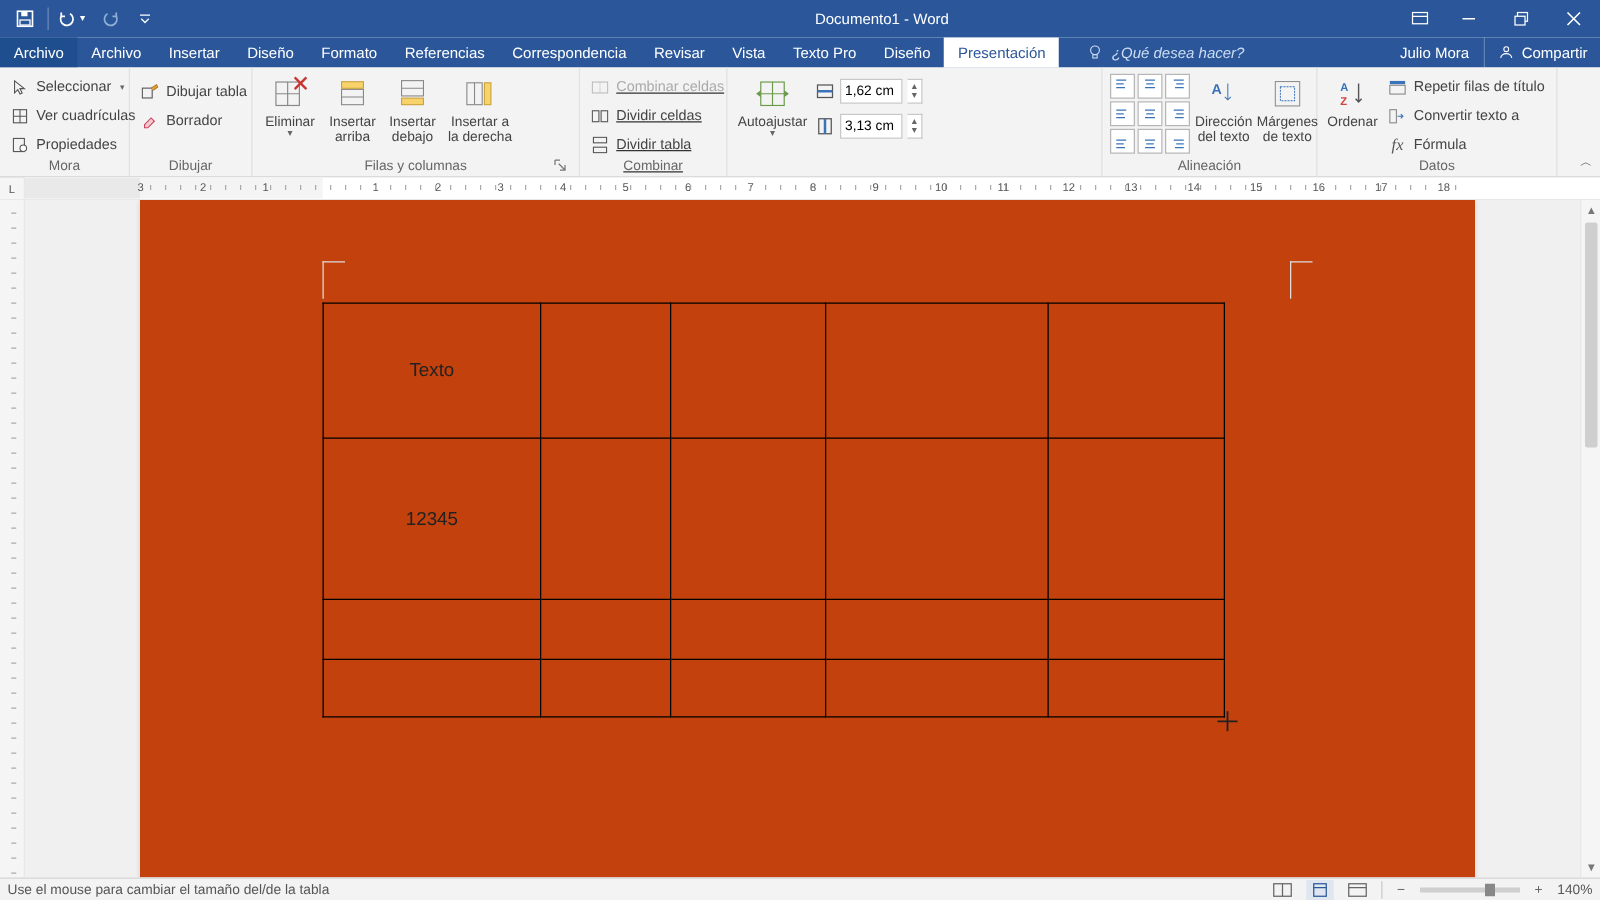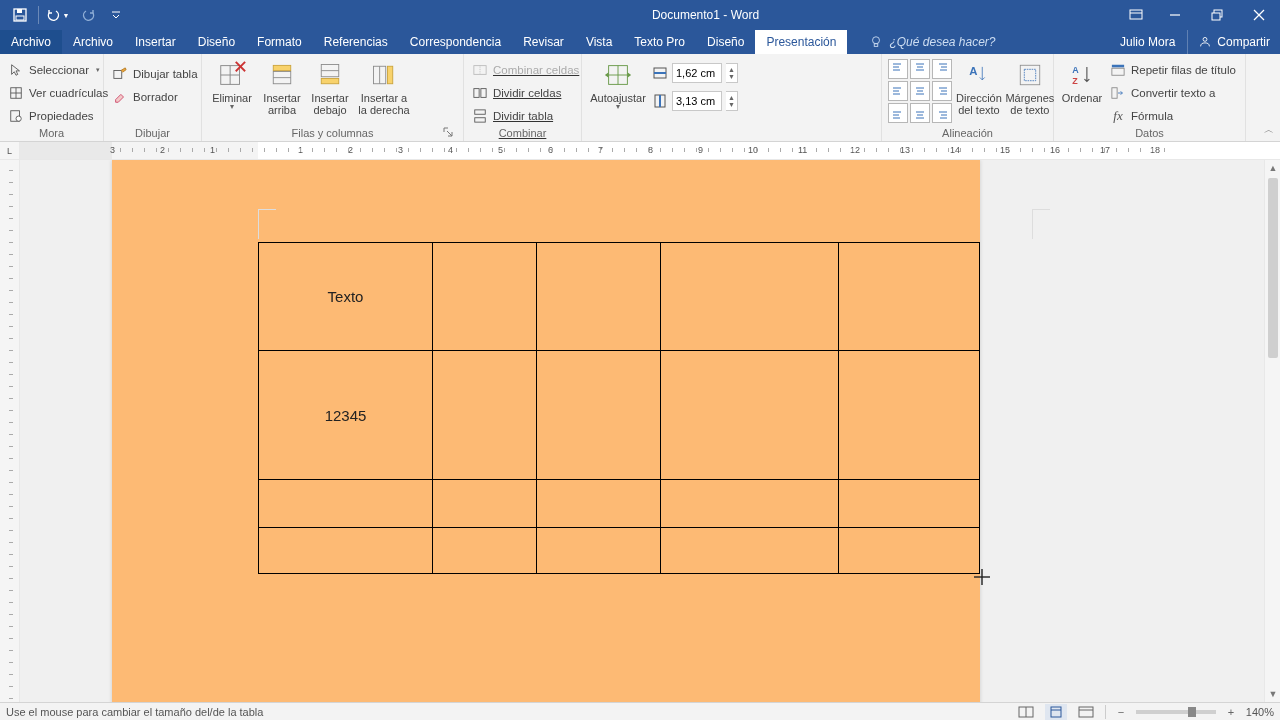--- a/index.html
+++ b/index.html
@@ -56,21 +56,21 @@
   .hruler { flex:1; position:relative; background:#fff; font-size:9px; color:#555; overflow:hidden;}
   .hruler .shade{position:absolute; top:0; bottom:0; background:#e9e9e9;}
   .hruler .tick { position:absolute; top:3px; font-size:9px; color:#555;}
   .hruler .minor{ position:absolute; top:6px; width:1px; height:4px; background:#aaa;}
 
   
   .docarea { position:absolute; top:160px; left:0; right:0; bottom:18px; background:#fff; display:flex;}
   .vruler { width:20px; background:#f5f5f5; border-right:1px solid #e8e8e8; position:relative;}
   .vruler .vminor{ position:absolute; left:9px; width:4px; height:1px; background:#aaa;}
   .page-wrap { flex:1; background:#f0f0f0; position:relative; overflow:hidden;}
-  .page { position:absolute; left:92px; top:0; width:868px; height:560px; background:#fdba74; box-shadow:0 0 4px rgba(0,0,0,.15);}
+  .page { position:absolute; left:92px; top:0; width:1068px; height:560px; background:#c2410c; box-shadow:0 0 4px rgba(0,0,0,.15);}
   .wtable { position:absolute; left:146px; top:82px; border-collapse:collapse; }
   .wtable td { border:1px solid #000; font-size:15px; color:#222; text-align:center; vertical-align:middle;}
   .r1 td{ height:108px;} .r2 td{height:129px;} .r3 td{height:48px;} .r4 td{height:46px;}
   .c1{width:174px;} .c2{width:104px;} .c3{width:124px;} .c4{width:178px;} .c5{width:141px;}
   .cursor-mark{ position:absolute; color:#222; font-size:20px; font-weight:300;}
   .margin-mark { position:absolute; border-left:1px solid #ddd; border-top:1px solid #ddd; width:18px; height:30px;}
 
   
   .vscroll{ width:16px; background:#f5f5f5; border-left:1px solid #e8e8e8; position:relative;}
   .vscroll .thumb{ position:absolute; left:3px; width:10px; background:#cfcfcf; border-radius:2px;}

